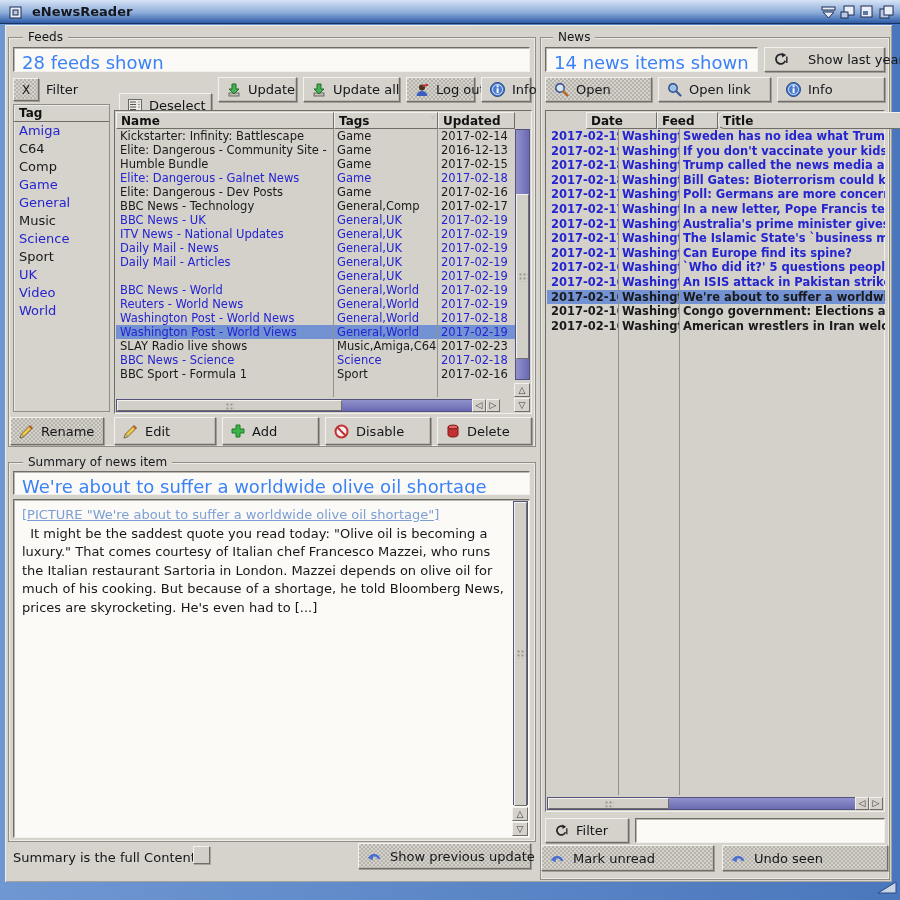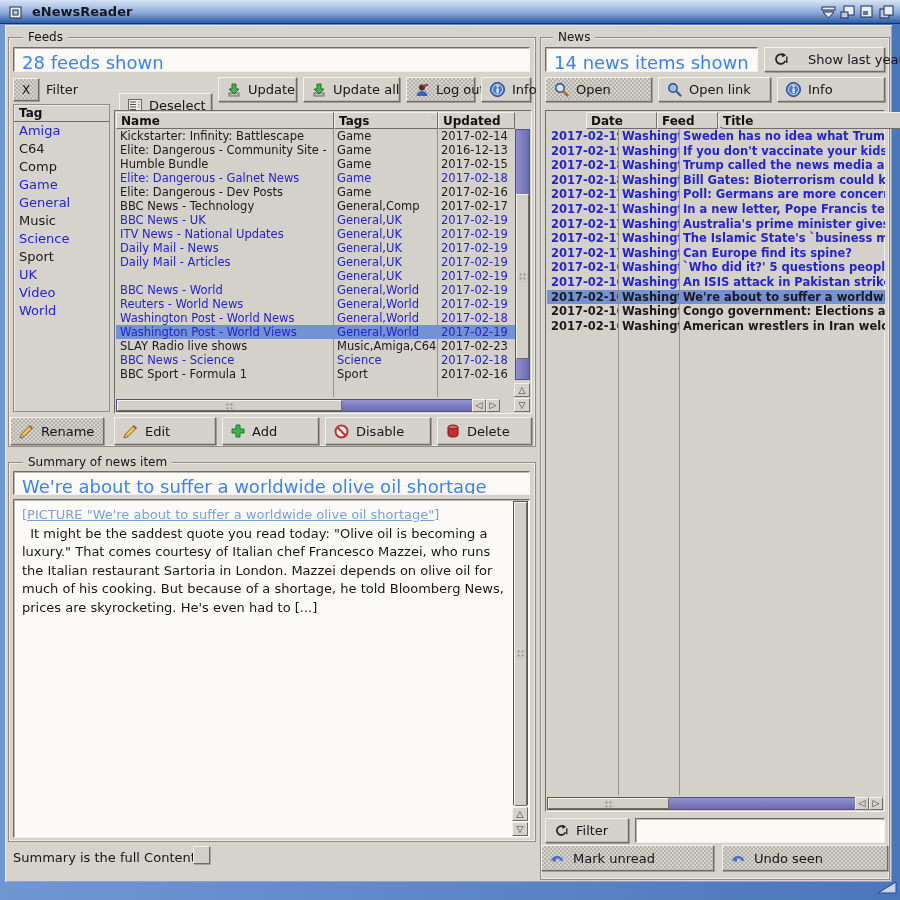--- a/index.html
+++ b/index.html
@@ -416,20 +416,29 @@
       <div class="sb-thumb" style="position:absolute; left:0; right:0; top:0; height:304px;">
           <div class="grip"></div>
         </div>
     </div>
     <div class="sb-btn" style="right:1px; bottom:16px;">△</div>
     <div class="sb-btn" style="right:1px; bottom:1px;">▽</div>
   </div>
 
   <span class="plain-label" style="left:13px; top:850px;">Summary is the full Contents</span>
   <div class="checkbox" style="left:193px; top:846px;"></div>
+  <div class="btn ghost" style="left:358px; top:843px; width:173px; height:26px;">
+    <span class="icon">
+        <svg width="16" height="12">
+          <path d="M3,7 a5,4.5 0 0 1 9,2" fill="none" stroke="#4a6fd0" stroke-width="2.4"></path>
+          <polygon points="0.5,7.5 6.5,4.5 5.5,10.5" fill="#4a6fd0"></polygon>
+        </svg>
+      </span>
+    <span>Show previous update</span>
+  </div>
 
   <div class="group" style="left:540px; top:37px; width:350px; height:843px;">
     <span class="group-label" style="left:12px;">News</span>
   </div>
 
   <div class="field" style="left:545px; top:47px; width:213px; height:25px;">14 news items shown</div>
   <div class="btn" style="left:764px; top:47px; width:121px; height:25px; gap:20px;">
     <span class="icon">
         <svg width="15" height="15">
           <path d="M11,3.5 A4.8 4.8 0 1 0 12.3,8.8" fill="none" stroke="#26262a" stroke-width="1.8"></path>

